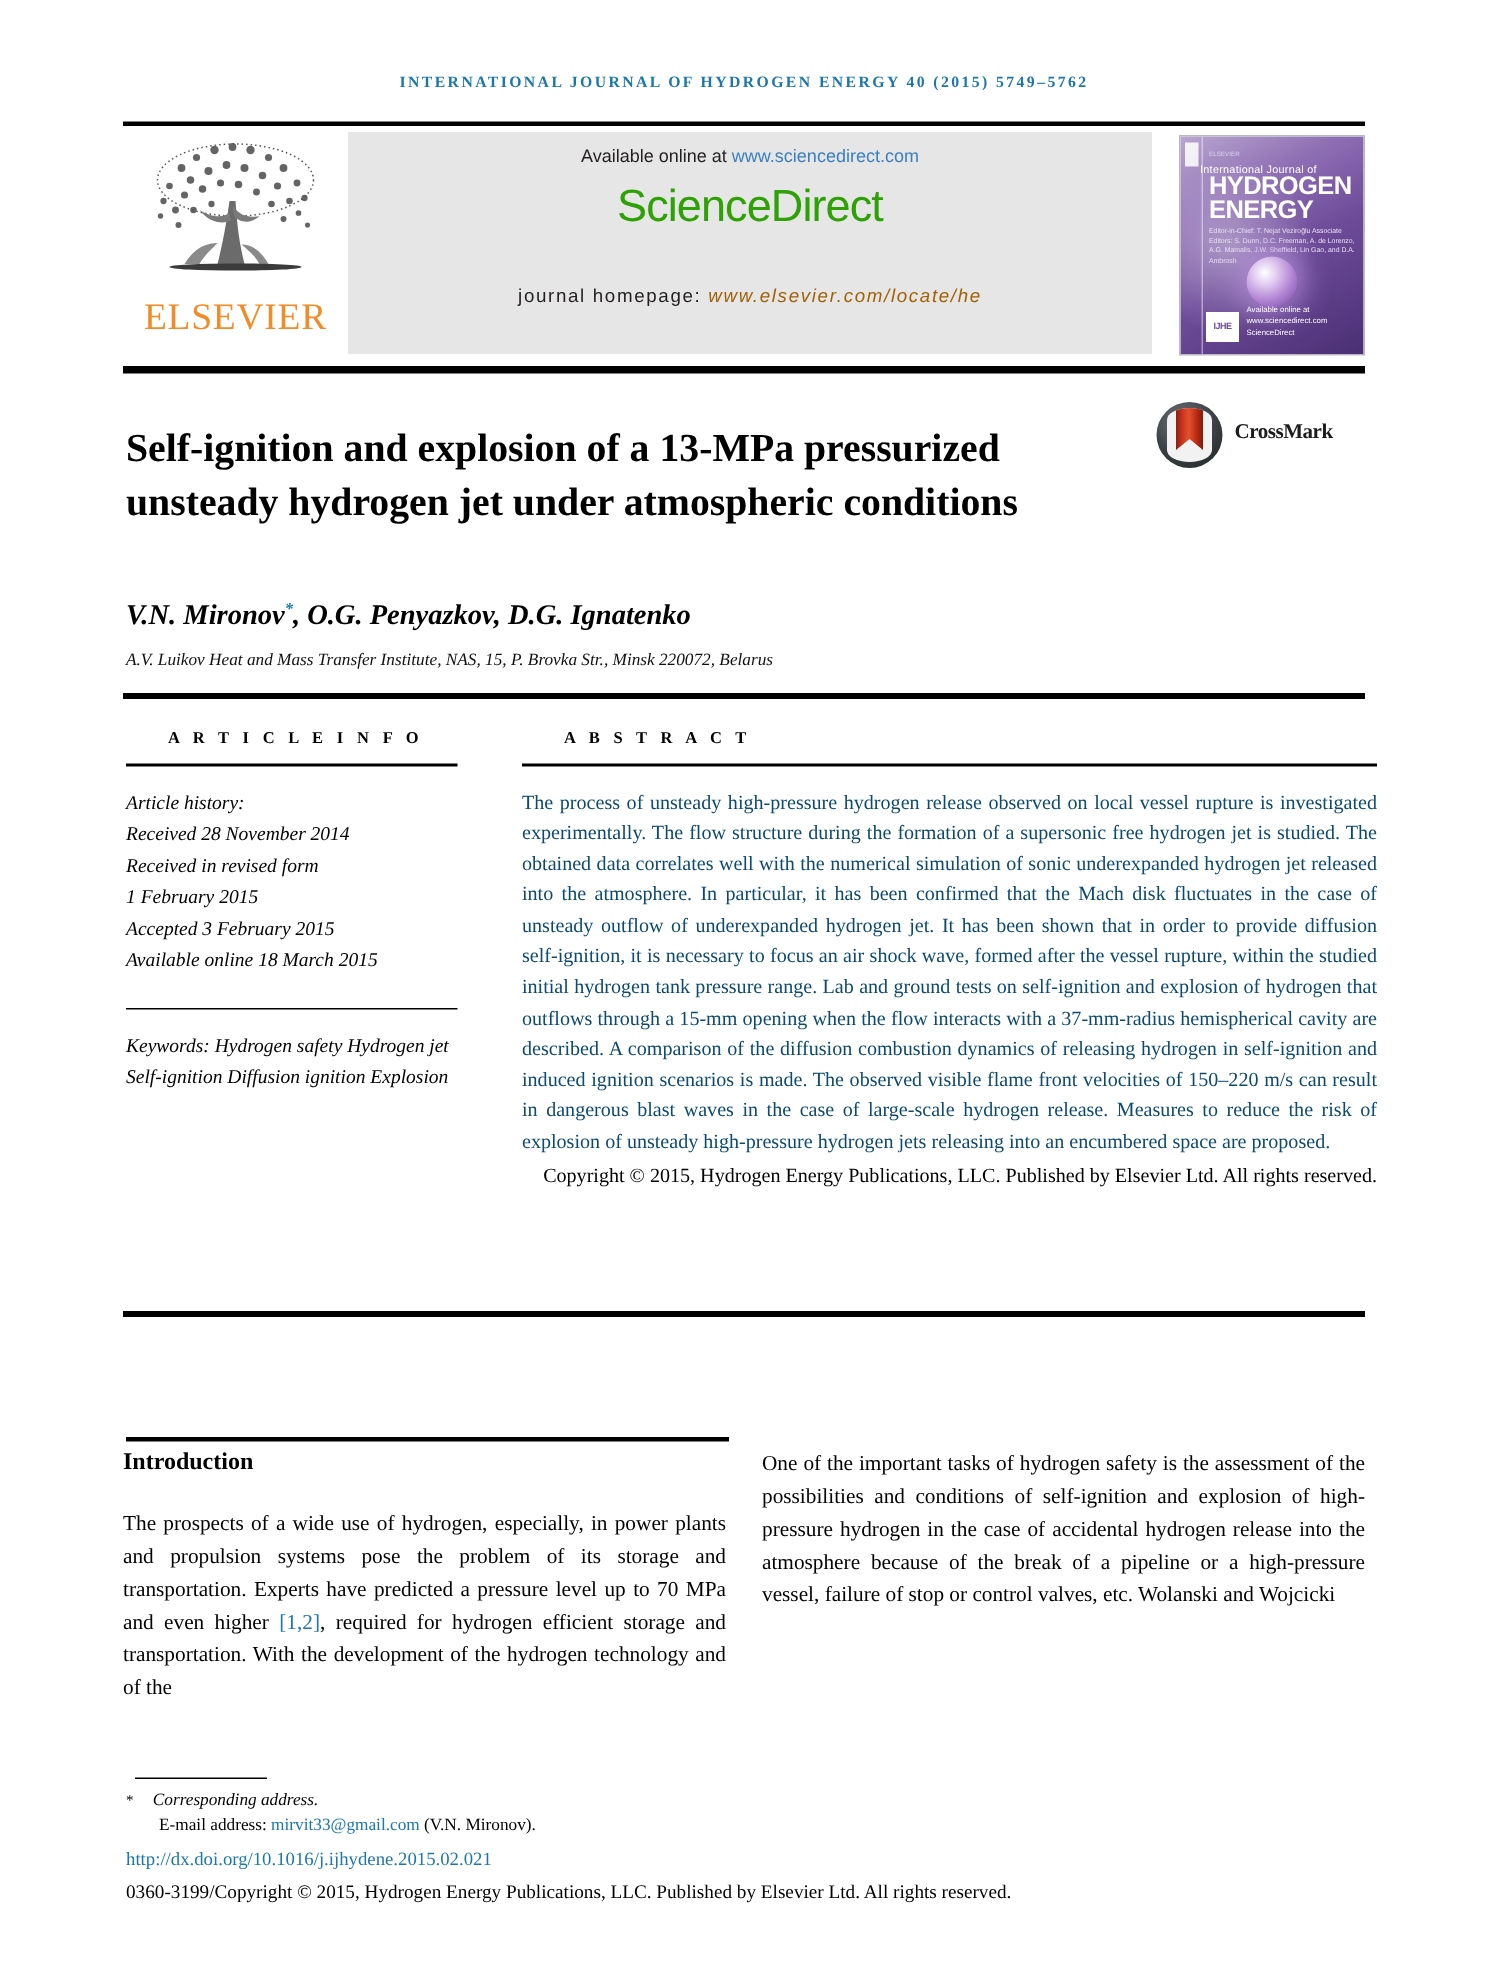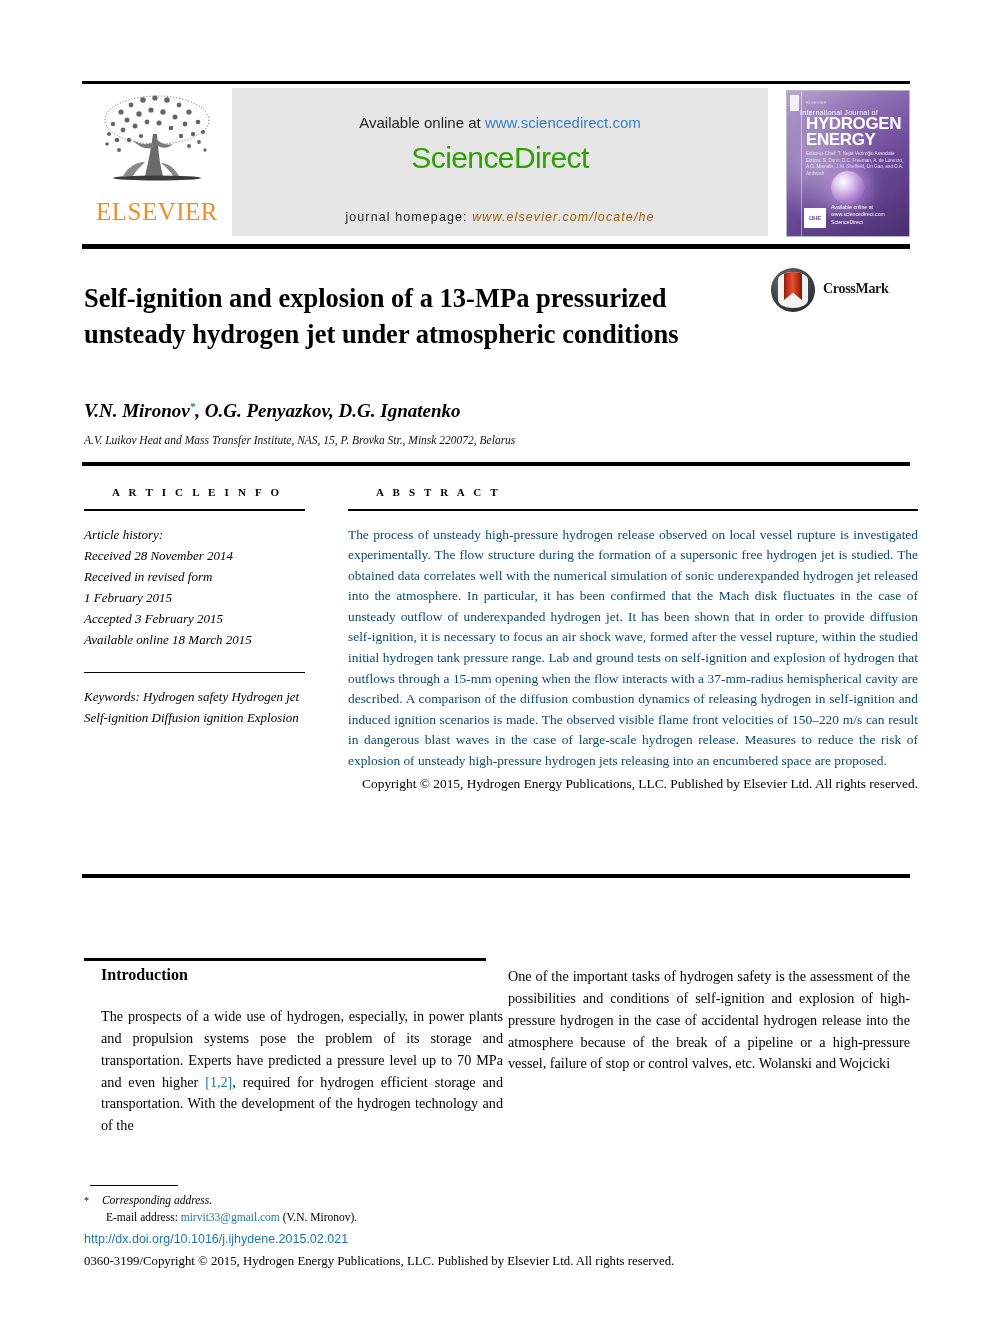--- a/index.html
+++ b/index.html
@@ -88,23 +88,23 @@
   .sd-band {
     position: absolute;
     left: 150px;
     top: 0;
     width: 536px;
     height: 148px;
     background: #e6e6e6;
     text-align: center;
   }
   .avail {
-    margin-top: 26px;
+    margin-top: 9px;
     font-family: "Liberation Sans", sans-serif;
-    font-size: 15px;
+    font-size: 12px;
     color: #231f20;
   }
   .avail a { color:#3a7fc1; text-decoration:none; }
   .sd-logo {
     margin-top: 10px;
     font-family: "Liberation Sans", sans-serif;
     font-weight: normal;
     font-size: 30px;
     letter-spacing: -0.6px;
     color: #2ea105;
@@ -358,21 +358,21 @@
   .rule-body {
     position: absolute;
     left: 84px;
     top: 958px;
     width: 402px;
     height: 3px;
     background: #000;
   }
   .body-left {
     position: absolute;
-    left: 101px;
+    left: 82px;
     top: 966px;
     width: 402px;
   }
   .body-right {
     position: absolute;
     left: 508px;
     top: 966px;
     width: 402px;
   }
   .h-intro {
@@ -410,38 +410,39 @@
     line-height: 1.5;
     color:#000;
   }
   .footnote .star { font-size:10px; }
   .footnote .corr { font-style: italic; margin-left:10px; }
   .footnote .mail { margin-left:22px; }
   .doi {
     position:absolute;
     left: 84px;
     top: 1232px;
-    font-family:Liberation Sans, sans-serif;
+    font-family:Liberation Serif, serif;
     font-size: 12.5px;
     color:#1b78a8;
   }
   .issn {
     position:absolute;
     left: 84px;
     top: 1254px;
     font-family:"Liberation Serif", serif;
     font-size: 12.8px;
     color:#000;
   }
 </style>
 </head>
 <body>
 
 <div class="page">
 
+  <div class="runhead">International Journal of Hydrogen Energy 40 (2015) 5749–5762</div>
 
   <div class="rule-top"></div>
 
   <div class="masthead">
 
     <div class="elsevier-block">
       <div class="tree-wrap">
         <svg width="128" height="108" viewBox="0 0 128 108" aria-hidden="true">
           <g fill="#4a4a4a">
             <ellipse cx="64" cy="30" rx="52" ry="24" fill="none" stroke="#555" stroke-width="1" stroke-dasharray="1 2"></ellipse>

